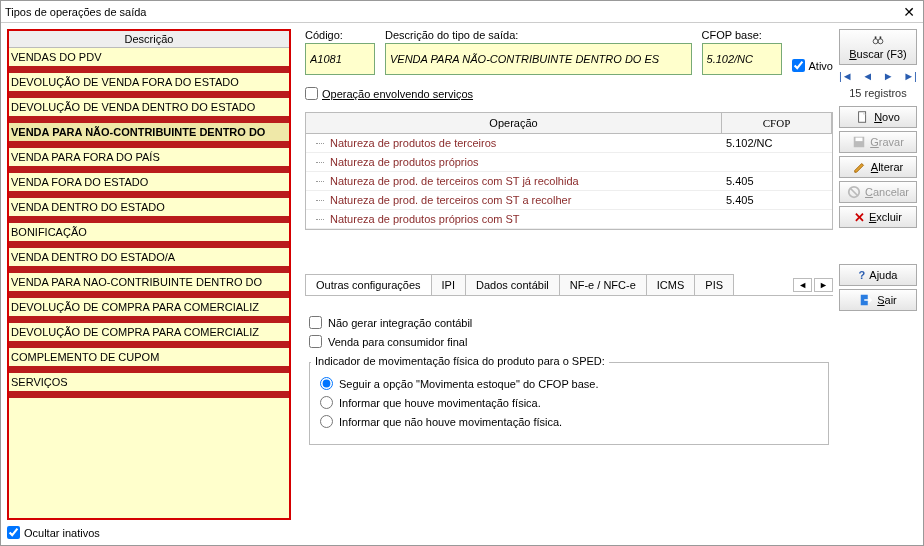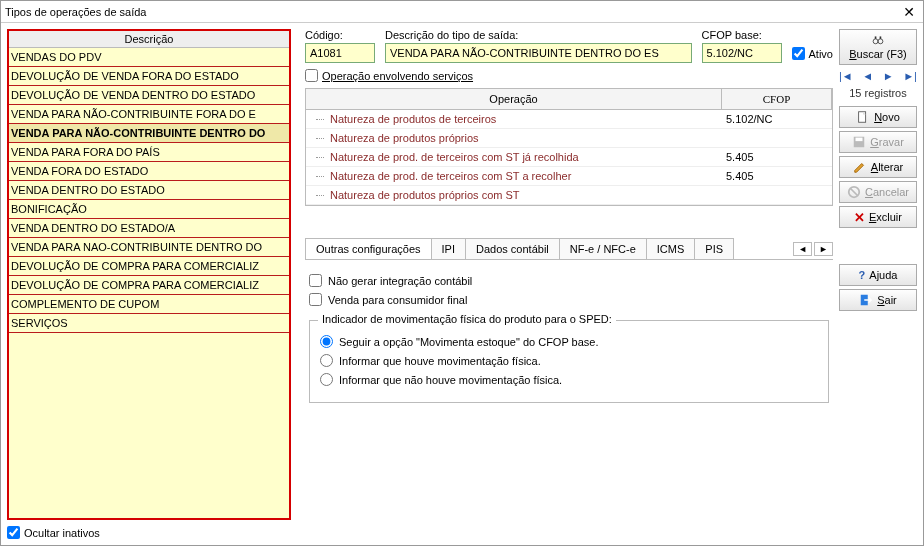--- a/index.html
+++ b/index.html
@@ -5,48 +5,48 @@
 * { box-sizing: border-box; font-family: Tahoma, Arial, sans-serif; font-size: 11px; }
 body { margin: 0; background: #fff; }
 .window { width: 924px; height: 546px; border: 1px solid #999; display: flex; flex-direction: column; }
 .titlebar { height: 22px; background: #fff; display: flex; align-items: center; padding: 0 4px; border-bottom: 1px solid #ccc; }
 .titlebar .title { flex: 1; color: #000; }
 .titlebar .close { width: 20px; text-align: center; font-size: 14px; cursor: pointer; }
 .body { flex: 1; display: flex; padding: 6px; gap: 6px; overflow: hidden; }
 .left { width: 284px; display: flex; flex-direction: column; }
 .listbox { flex: 1; border: 2px solid #d40000; background: #ffffcc; overflow: hidden; }
 .listhdr { background: #eee; text-align: center; border-bottom: 1px solid #bbb; padding: 2px 10px; }
-.listrow { padding: 3px 2px; border-bottom: 1px solid #b91c1c; white-space: nowrap; overflow: hidden; cursor: pointer; }
+.listrow { padding: 3px 2px; border-bottom: 7px solid #b91c1c; white-space: nowrap; overflow: hidden; cursor: pointer; }
 .listrow.sel { background: #efe8a8; font-weight: bold; }
 .ocultar { margin-top: 6px; display: flex; align-items: center; gap: 4px; }
-.mid { flex: 1; display: flex; flex-direction: column; gap: 6px; padding-left: 8px; }
+.mid { flex: 1; display: flex; flex-direction: column; gap: 12px; padding-left: 8px; }
 .toprow { display: flex; gap: 10px; align-items: flex-end; }
 .field { display: flex; flex-direction: column; gap: 2px; }
 .field label { color: #000; }
-.txt { border: 1px solid #7a7; background: #ffffcc; padding: 2px 4px; height: 20px; }
+.txt { border: 1px solid #7a7; background: #ffffcc; padding: 2px 4px; height: 32px; font-style: italic; }
 .flabel-row { display: flex; align-items: center; gap: 4px; }
 .servchk { display: flex; align-items: center; gap: 4px; text-decoration: underline; }
 .grid { border: 1px solid #bbb; }
 .ghdr { display: flex; background: #f4f4f4; border-bottom: 1px solid #bbb; }
 .ghdr div { padding: 4px; border-right: 1px solid #bbb; text-align: center; }
 .gcol1 { flex: 1; }
 .gcol2 { width: 110px; font-family: Liberation Serif, serif; }
 .grow { display: flex; border-bottom: 1px solid #eee; }
 .grow .c1 { flex: 1; padding: 3px 4px 3px 24px; color: #8b2c2c; position: relative; }
 .grow .c1::before { content: ""; position: absolute; left: 10px; top: 50%; width: 8px; border-top: 1px dotted #999; }
 .grow .c2 { width: 110px; padding: 3px 4px; }
 .tabs { display: flex; border-bottom: 1px solid #bbb; align-items: center; }
 .tab { padding: 4px 10px; border: 1px solid #bbb; border-bottom: none; background: #f9f9f9; cursor: pointer; margin-right: -1px; }
 .tab.active { background: #fff; }
 .tabsnav { margin-left: auto; display: flex; gap: 2px; }
 .tabsnav span { border: 1px solid #bbb; padding: 1px 4px; cursor: pointer; font-size: 9px; }
 .tabbody { padding: 8px 4px; display: flex; flex-direction: column; gap: 6px; }
 .chk { display: flex; align-items: center; gap: 6px; }
 .groupbox { border: 1px solid #bbb; padding: 8px 10px 10px; position: relative; margin-top: 8px; }
-.groupbox .legend { position: absolute; top: -8px; left: 8px; background: #fff; padding: 0 4px; }
+.groupbox .legend { position: absolute; top: -8px; left: 1px; background: #fff; padding: 0 4px; }
 .radio { display: flex; align-items: center; gap: 6px; margin: 6px 0; }
 .right { width: 78px; display: flex; flex-direction: column; gap: 3px; }
 .btn { border: 1px solid #aaa; background: linear-gradient(#fefefe,#e6e6e6); padding: 4px 2px; text-align: right; cursor: pointer; display: flex; flex-direction: column; align-items: center; justify-content: center; gap: 1px; height: 36px; font-size: 10px; }
 .btn.sm { height: 22px; flex-direction: row; gap: 4px; }
 .btn.disabled { color: #999; }
 .navbtns { display: flex; justify-content: space-between; padding: 2px 0; color: #2a5db0; }
 .navbtns span { cursor: pointer; font-size: 11px; }
 .regcount { text-align: center; color: #333; margin-bottom: 4px; }
 .icn { width: 14px; height: 14px; display: inline-block; }
 input[type=checkbox], input[type=radio] { margin: 0; }
@@ -62,21 +62,20 @@
   </div>
   <div class="body">
 
     <div class="left">
       <div class="listbox">
         <div class="listhdr">Descrição</div>
         <div id="listrows">
             <div class="listrow">VENDAS DO PDV</div>
             <div class="listrow">DEVOLUÇÃO DE VENDA FORA DO ESTADO</div>
             <div class="listrow">DEVOLUÇÃO DE VENDA DENTRO DO ESTADO</div>
-            <div class="listrow">VENDA PARA NÃO-CONTRIBUINTE FORA DO E</div>
             <div class="listrow sel">VENDA PARA NÃO-CONTRIBUINTE DENTRO DO</div>
             <div class="listrow">VENDA PARA FORA DO PAÍS</div>
             <div class="listrow">VENDA FORA DO ESTADO</div>
             <div class="listrow">VENDA DENTRO DO ESTADO</div>
             <div class="listrow">BONIFICAÇÃO</div>
             <div class="listrow">VENDA DENTRO DO ESTADO/A</div>
             <div class="listrow">VENDA PARA NAO-CONTRIBUINTE DENTRO DO</div>
             <div class="listrow">DEVOLUÇÃO DE COMPRA PARA COMERCIALIZ</div>
             <div class="listrow">DEVOLUÇÃO DE COMPRA PARA COMERCIALIZ</div>
             <div class="listrow">COMPLEMENTO DE CUPOM</div>

